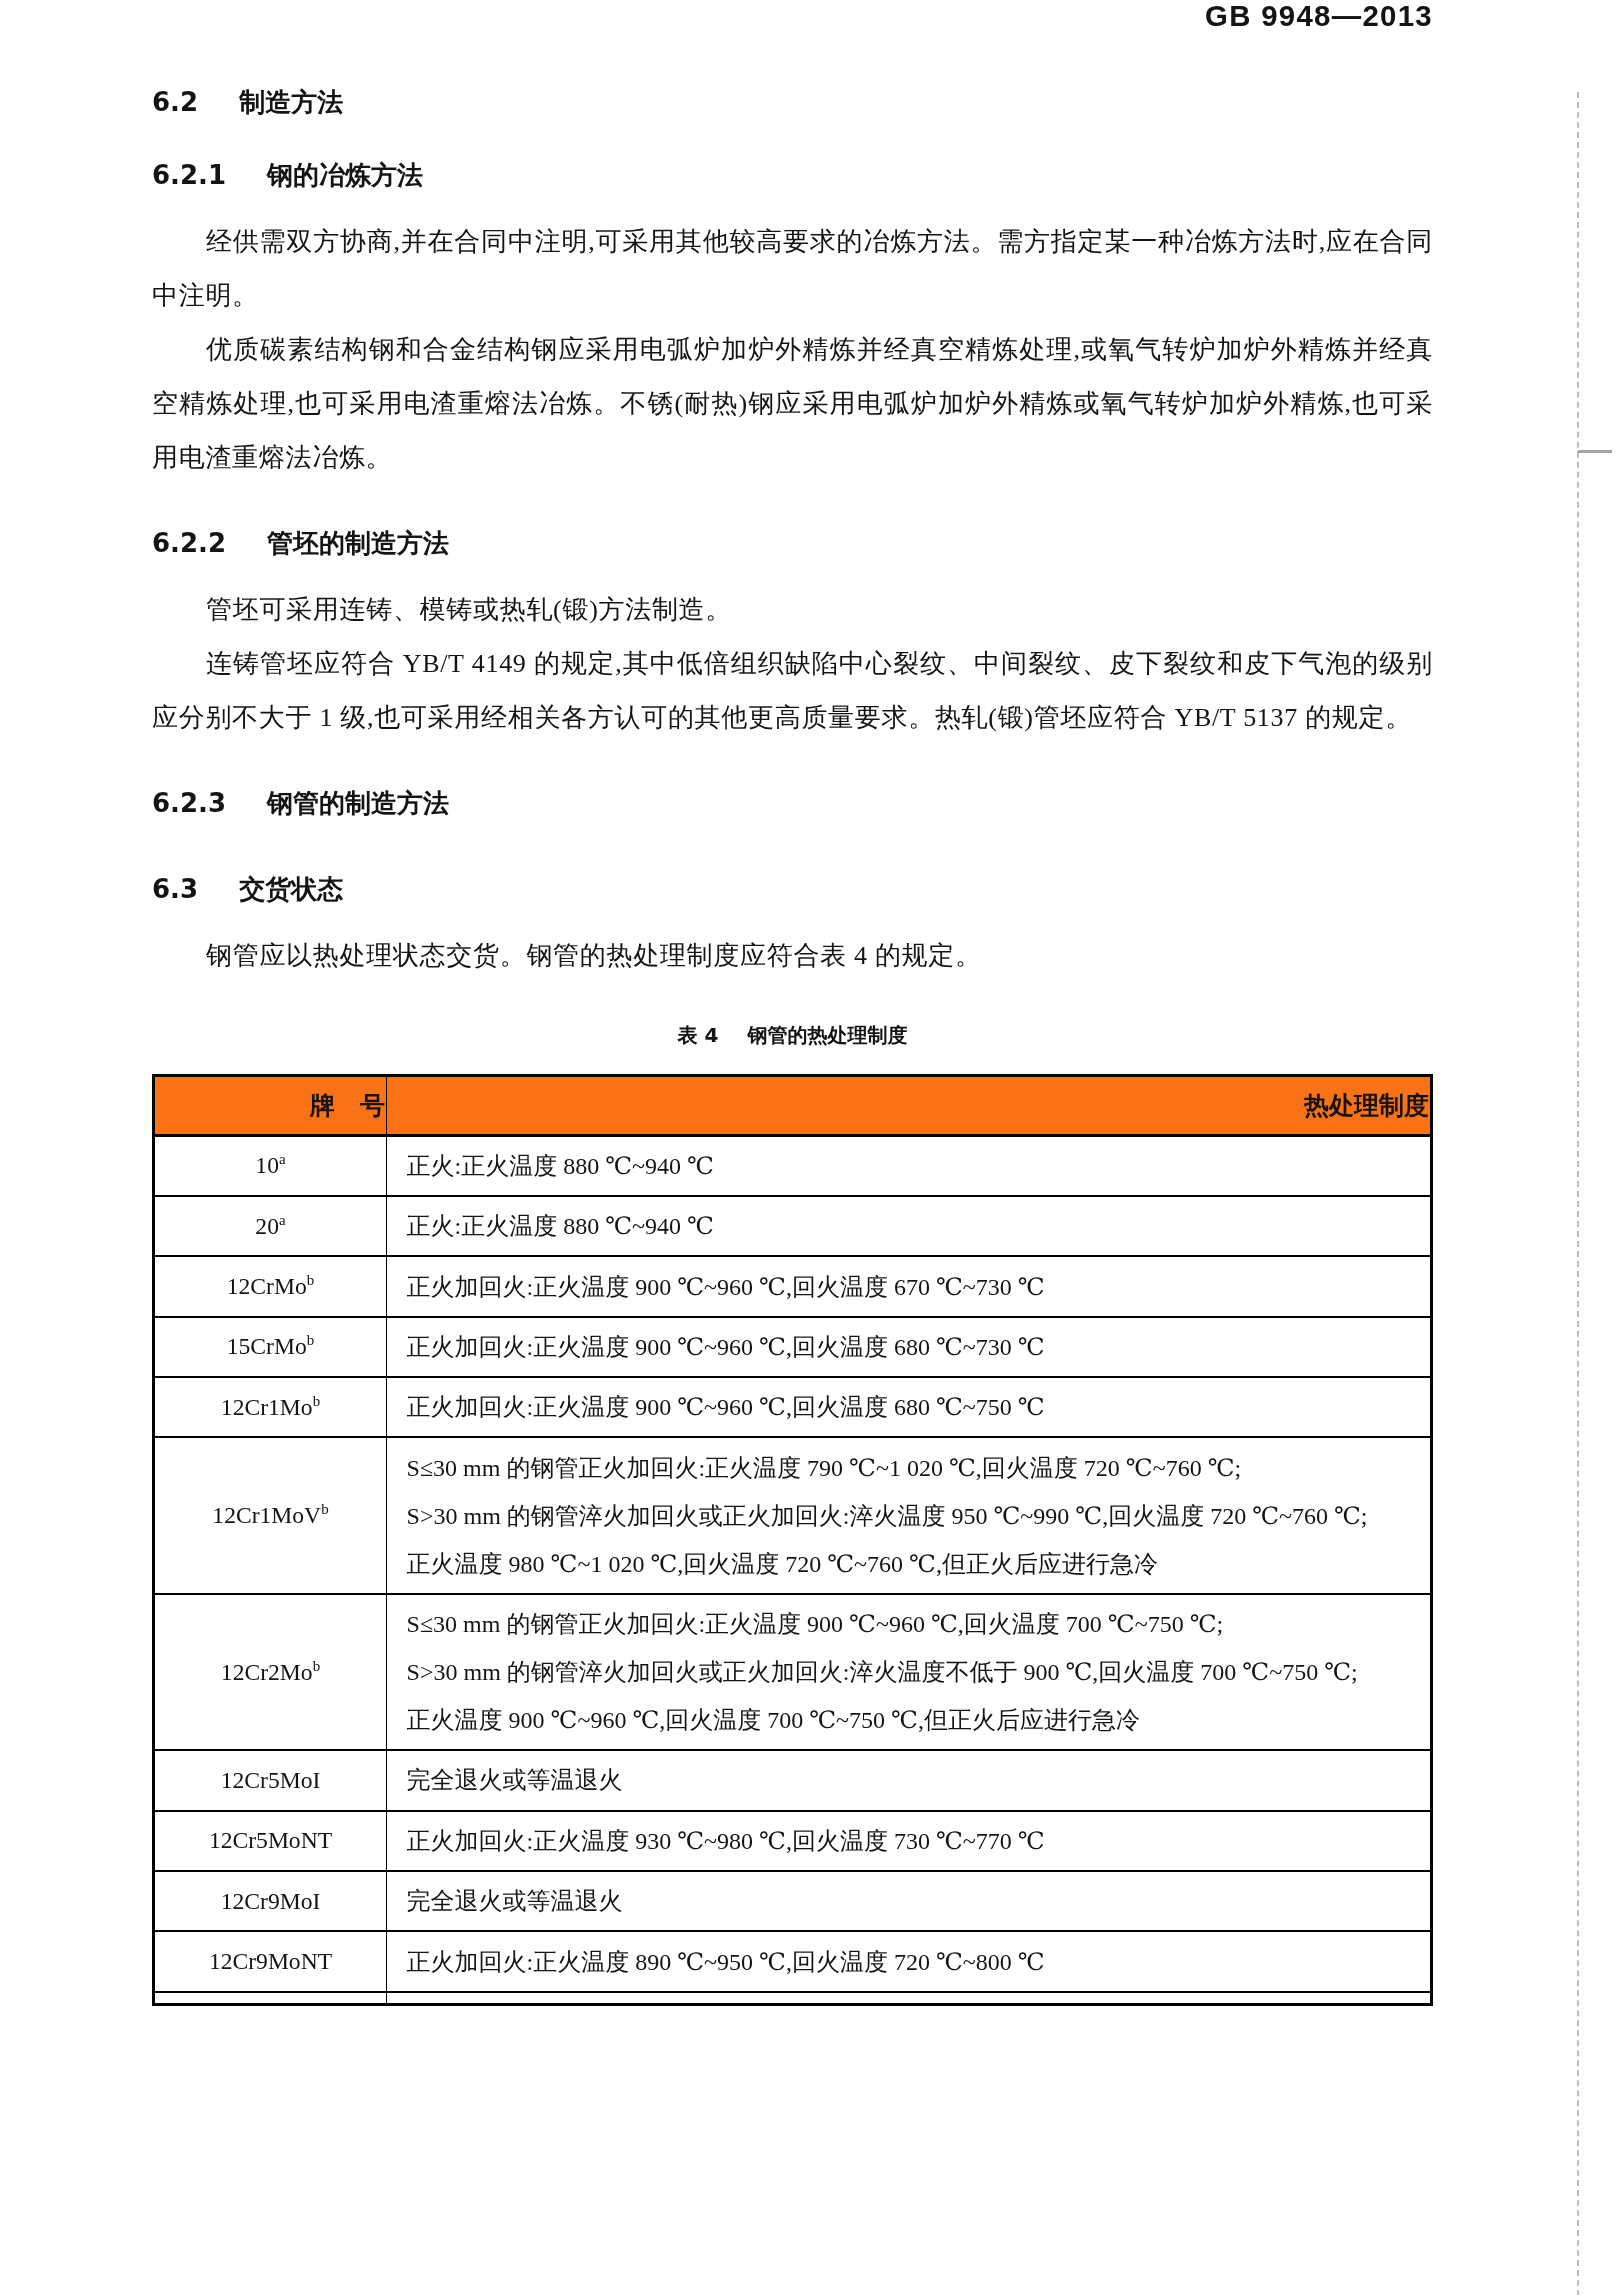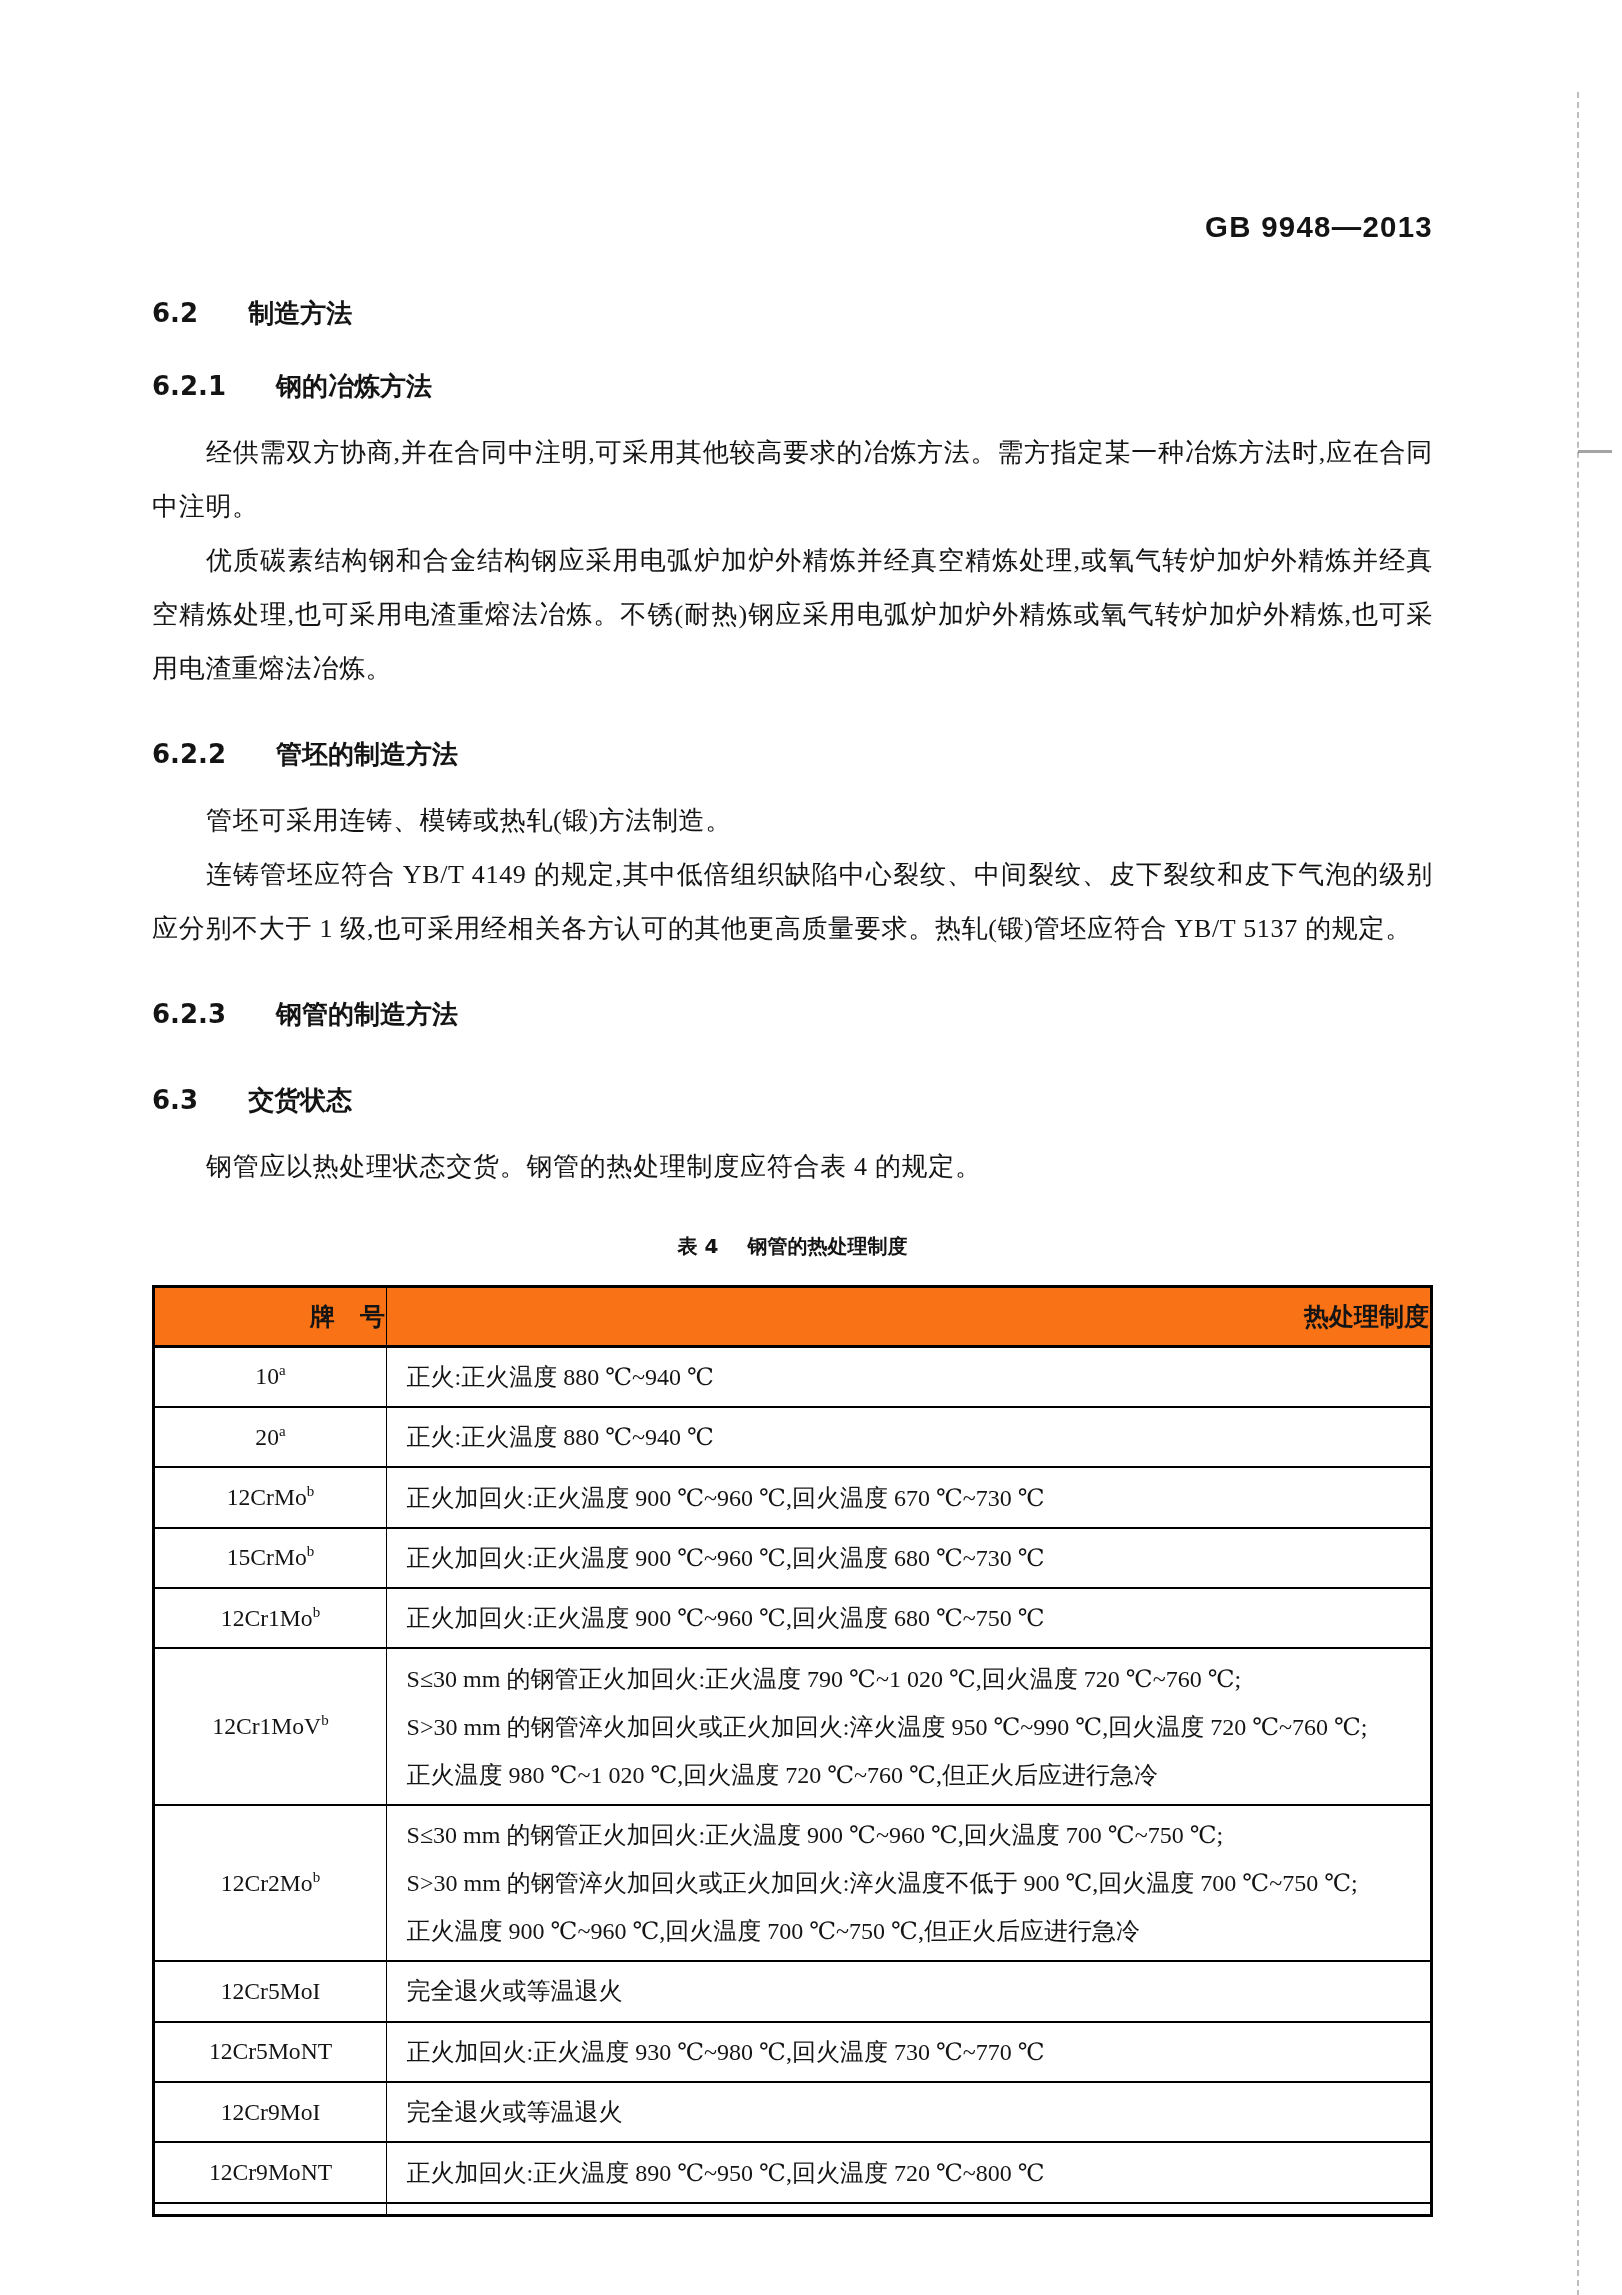--- a/index.html
+++ b/index.html
@@ -17,38 +17,37 @@
     font-family: "Liberation Serif", "DejaVu Serif", serif;
     color: #141414;
   }
   .content {
     position: absolute;
     left: 152px;
     top: 0;
     width: 1281px;
   }
   .std-code {
-    margin-top: 211px;
     text-align: right;
     font-family: "Liberation Sans", "DejaVu Sans", sans-serif;
     font-weight: bold;
     font-size: 29.4px;
     letter-spacing: 1.3px;
     line-height: 31px;
   }
   .heading {
     font-family: "DejaVu Sans", "Liberation Sans", sans-serif;
     font-weight: bold;
     font-size: 26px;
     line-height: 30px;
   }
   .h-l2 { margin-top: 56px; }
   .h-l3 { margin-top: 43px; }
   .h-num { display: inline-block; }
-  .h-title { display: inline-block; margin-left: 41px; }
+  .h-title { display: inline-block; margin-left: 32px; }
   .para {
     margin-top: 25px;
     font-size: 26px;
     line-height: 54px;
     text-align: justify;
     text-indent: 54px;
     letter-spacing: 0.7px;
   }
   .para + .para { margin-top: 0; }
   .table-caption {

